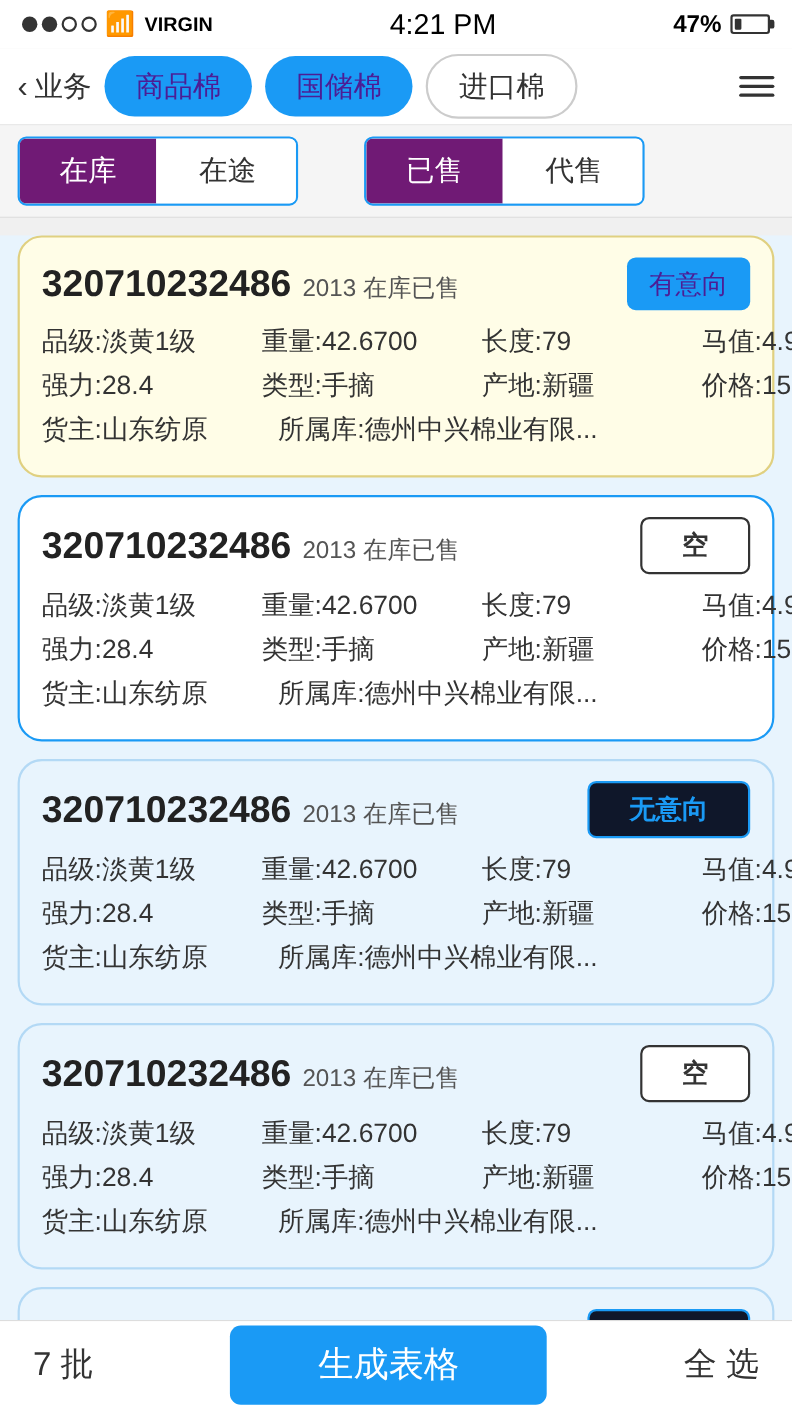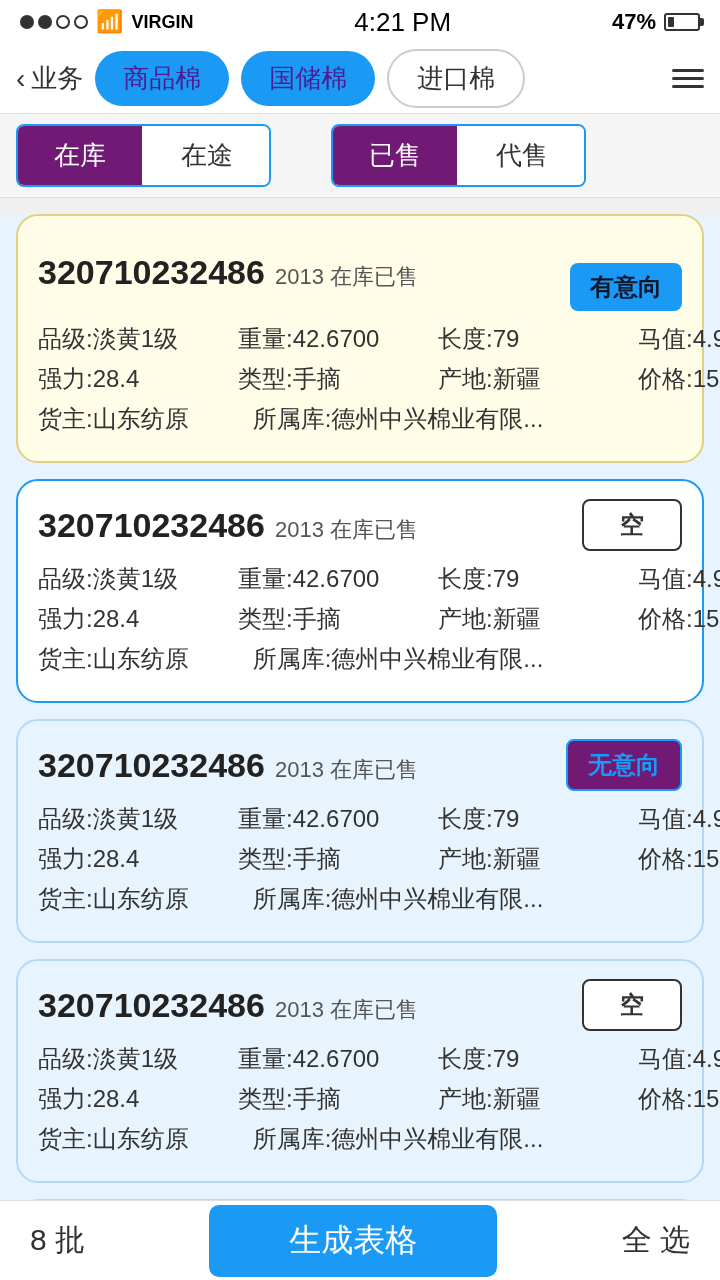--- a/index.html
+++ b/index.html
@@ -63,27 +63,27 @@
       margin: 16px 16px 0; border-radius: 22px; padding: 18px 20px; background: #fffde7;
       border: 2px solid #e0d080;
     }
     .card.blue-border { background: #fff; border: 2px solid #1a9af5; }
     .card.light-blue { background: #e8f4fd; border: 2px solid #b3d9f5; }
 
     .card-header { display: flex; align-items: center; justify-content: space-between; margin-bottom: 12px; }
     .card-id { font-size: 34px; font-weight: 700; color: #222; }
     .card-meta { font-size: 22px; color: #555; margin-left: 10px; }
     .status-badge-filled {
-      background: #1a9af5; color: #0f172a; border-radius: 8px; padding: 8px 20px; font-size: 24px; font-weight: 700; min-width: 100px; text-align: center; margin-top: 29px;
+      background: #1a9af5; color: #4c1d95; border-radius: 8px; padding: 8px 20px; font-size: 24px; font-weight: 400; min-width: 100px; text-align: center;
     }
     .status-badge-outline {
       background: #fff; color: #333; border: 2px solid #333; border-radius: 8px; padding: 8px 20px; font-size: 24px; font-weight: 600; min-width: 100px; text-align: center;
     }
     .status-badge-outline-blue {
-      background: #701a75; color: #1a9af5; border: 2px solid #1a9af5; border-radius: 8px; padding: 8px 20px; font-size: 24px; font-weight: 600; min-width: 100px; text-align: center;
+      background: #0f172a; color: #1a9af5; border: 2px solid #1a9af5; border-radius: 8px; padding: 8px 36px; font-size: 24px; font-weight: 600; min-width: 100px; text-align: center;
     }
 
     .card-row { display: flex; gap: 0; margin-bottom: 8px; }
     .card-field { font-size: 24px; color: #333; min-width: 200px; flex: 1; }
 
     
     .bottom-bar {
       position: fixed; bottom: 0; left: 0; width: 720px;
       background: #fff; display: flex; align-items: center; justify-content: space-between;
       padding: 14px 30px; border-top: 1px solid #ddd; height: 80px;
@@ -262,16 +262,16 @@
         <span class="card-meta"> 2013 在库已售</span>
       </div>
       <div class="status-badge-outline-blue">无意向</div>
     </div>
   </div>
 
   <div class="spacer"></div>
 </div>
 
 <div class="bottom-bar">
-  <span class="bottom-count">8 批</span>
+  <span class="bottom-count">7 批</span>
   <button class="bottom-action">生成表格</button>
   <span class="bottom-select">全 选</span>
 </div>
 
 </body></html>

